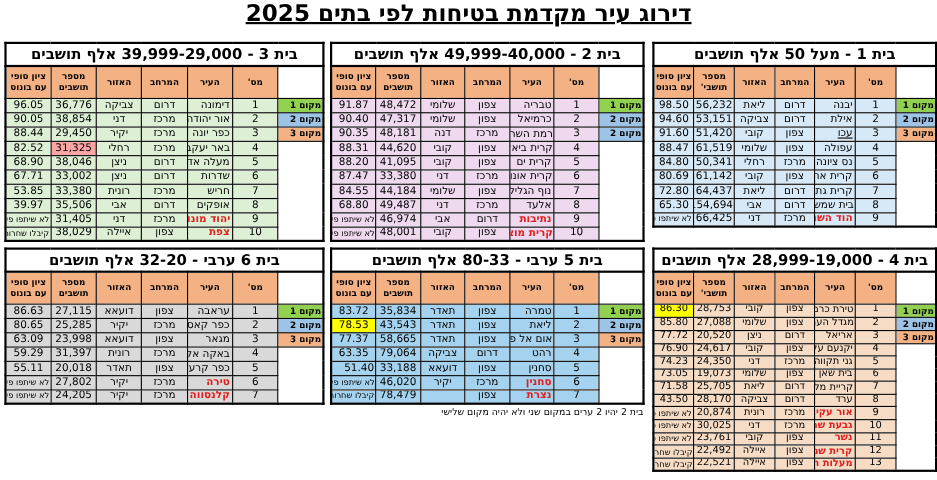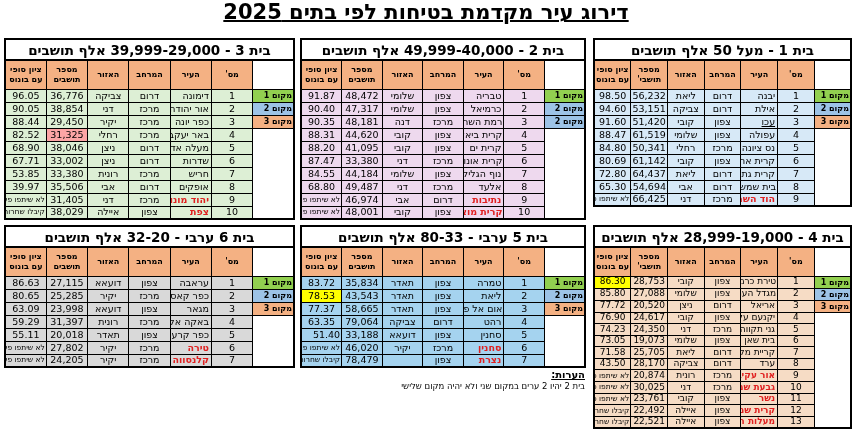--- a/index.html
+++ b/index.html
@@ -646,16 +646,15 @@
             <td class="cell col-district w-district" style="background: rgb(217, 217, 217);">מרכז</td>
             <td class="cell col-area w-area" style="background: rgb(217, 217, 217);">יקיר</td>
             <td class="cell col-population w-population" style="background: rgb(217, 217, 217);">24,205</td>
             <td class="cell col-score w-score txt" style="background: rgb(217, 217, 217);">לא שיתפו פעולה</td>
           </tr>
         </tbody>
       </table>
     </div>
 
   <div class="notes">
-    <div class="notes-label">הערות:</div>
     <div class="notes-text">בית 2 יהיו 2 ערים במקום שני ולא יהיה מקום שלישי</div>
   </div>
 </div>
 
 </body></html>

